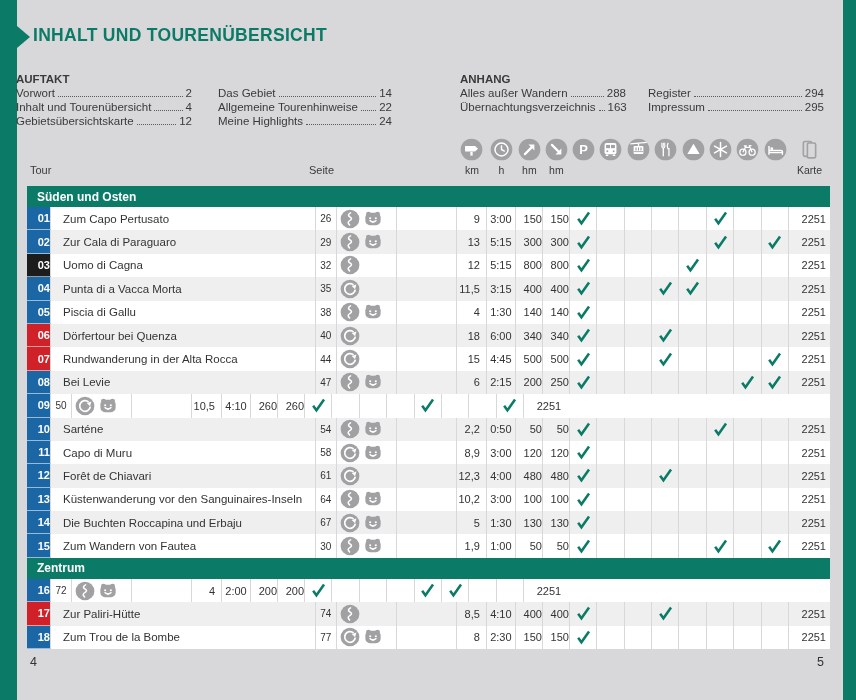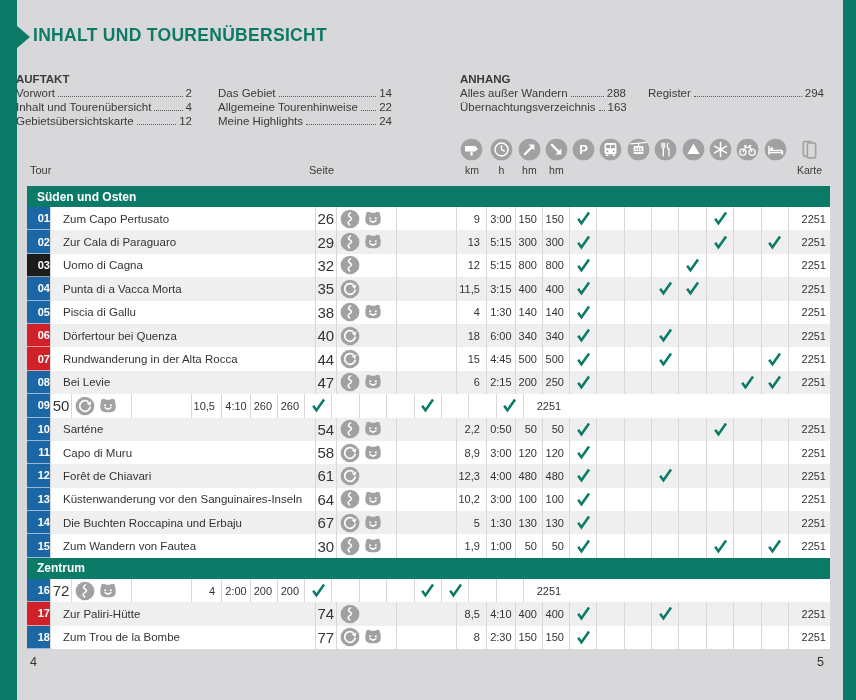--- a/index.html
+++ b/index.html
@@ -43,27 +43,27 @@
   .tbl{position:absolute;left:27px;top:186px;width:803px}
   .section-bar{height:21px;background:var(--teal);color:#fff;font-size:12px;font-weight:bold;
     display:flex;align-items:center;padding-left:10px;box-sizing:border-box}
   .row{display:flex;height:23.4px;font-size:11.5px;color:#333;background:#fff}
   .rows .row:nth-child(even){background:var(--row-alt)}
   .cell{box-sizing:border-box;border-right:1px solid var(--sep);display:flex;align-items:center;overflow:hidden}
   .c-badge{width:24px;justify-content:flex-end;color:#fff;font-weight:bold;font-size:11px;
     border-right:1px solid var(--sep);border-bottom:1px solid rgba(255,255,255,.55)}
   .g-blue{background:var(--blue)} .g-red{background:var(--red)} .g-black{background:var(--blk)}
   .c-name{flex:1;padding-left:12px;white-space:nowrap}
-  .c-page{width:21px;justify-content:center;font-size:15px}
+  .c-page{width:21px;justify-content:center;font-size:10px}
   .c-icons{width:60px;padding-left:3px;gap:3px}
   .c-icons span{display:flex;align-items:center}
   .c-gap{width:60px}
   .c-km{width:30px;justify-content:flex-end;padding-right:6px;font-size:11px}
   .c-h{width:29px;justify-content:center;font-size:11px}
-  .c-hm{width:27px;justify-content:flex-end;padding-right:5px;font-size:11px}
+  .c-hm{width:27px;justify-content:flex-end;font-size:11px}
   .c-ck{width:27.4px;justify-content:center}
   .c-karte{width:41px;justify-content:flex-end;padding-right:4px;font-size:11px;border-right:none}
 
   .pg{position:absolute;top:655px;font-size:12.5px;color:#333}
   .pg-left{left:30px} .pg-right{right:32px}
 </style>
 </head>
 <body>
 
 <div class="edge-left"></div>
@@ -129,20 +129,25 @@
       </div>
   </div>
     <div class="toc-group toc-g3">
     <div class="toc-heading"></div>
     <div class="toc-items">
         <div class="toc-item">
     <span class="toc-label">Register</span>
     <span class="toc-leader"></span>
     <span class="toc-page">294</span>
   </div>
+        <div class="toc-item">
+    <span class="toc-label">Impressum</span>
+    <span class="toc-leader"></span>
+    <span class="toc-page">295</span>
+  </div>
       </div>
   </div>
   </div>
 
 <div class="thead">
   <div class="seite">Seite</div>
   <div class="tour">Tour</div>
   <div class="hcols">
       <div class="hcol" style="width: 30px;">
         <div class="hic"><svg viewBox="0 0 24 24" width="23" height="23">

